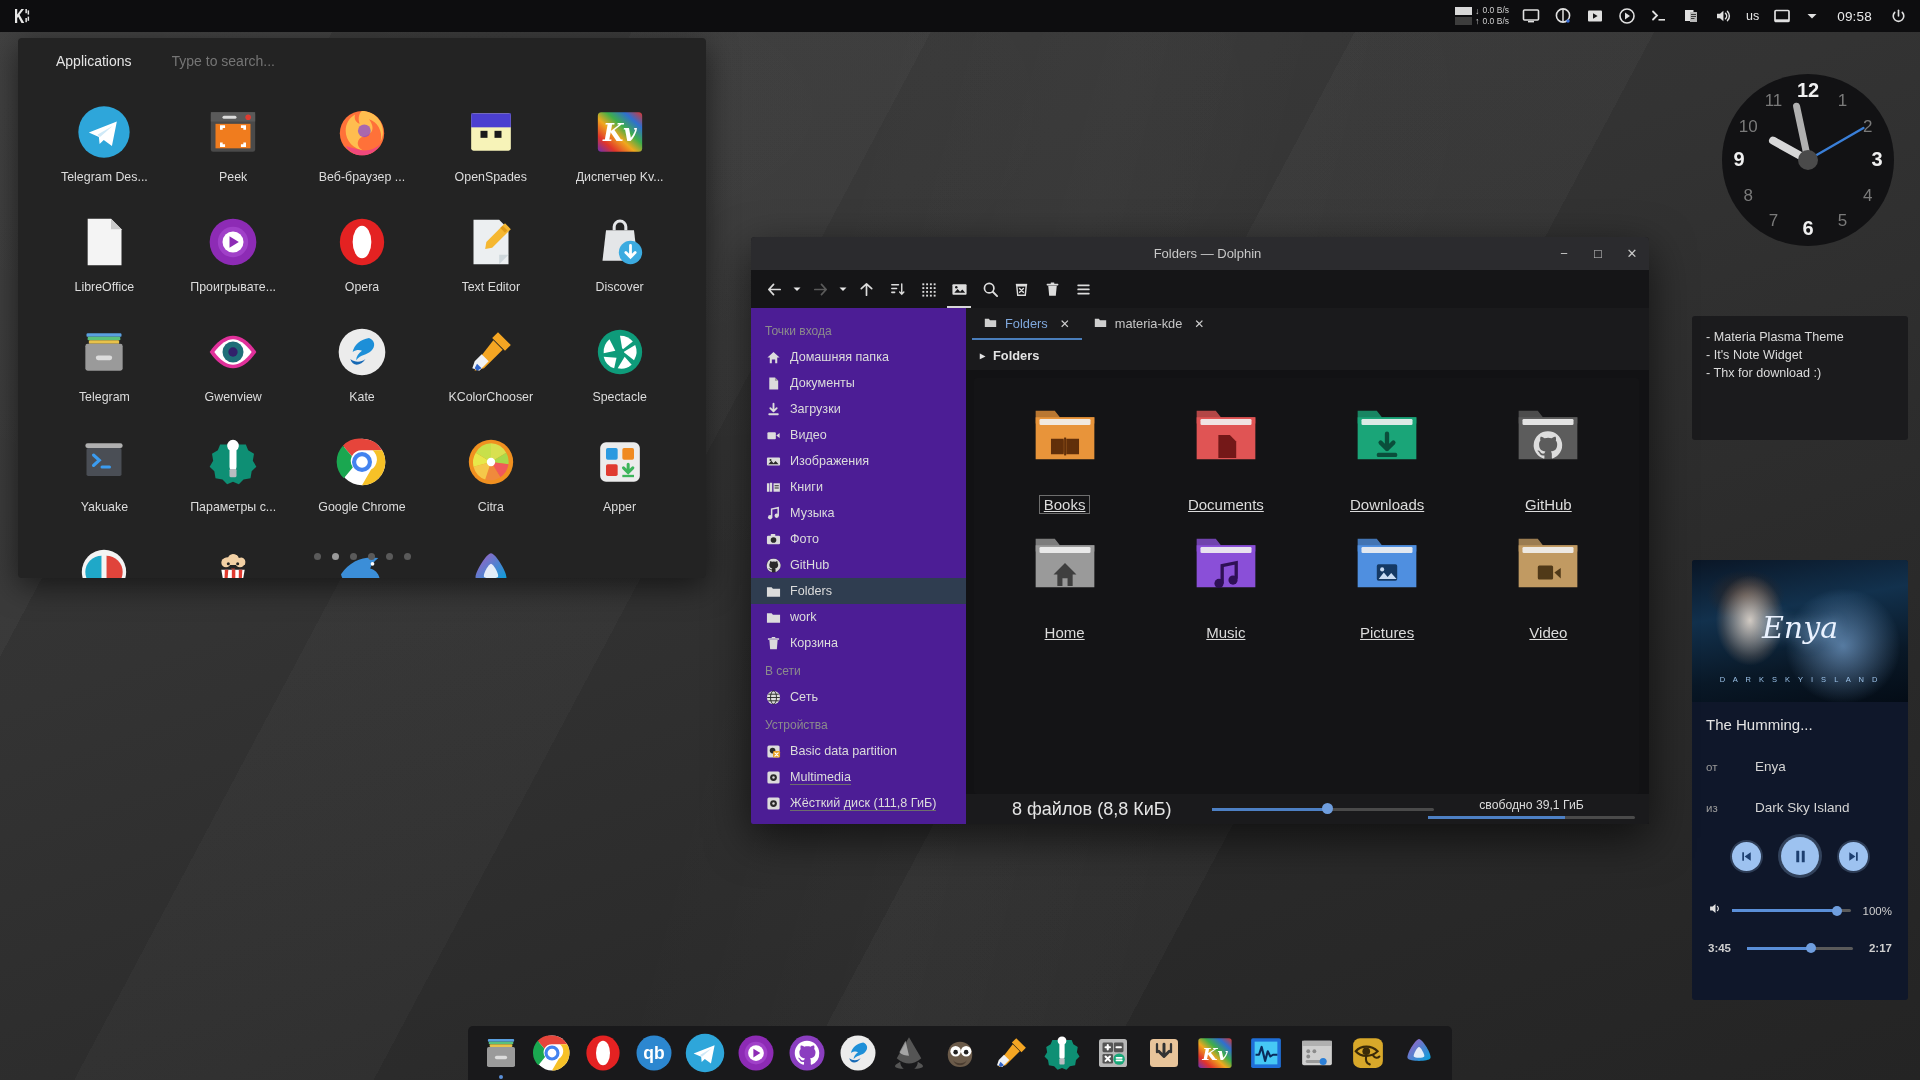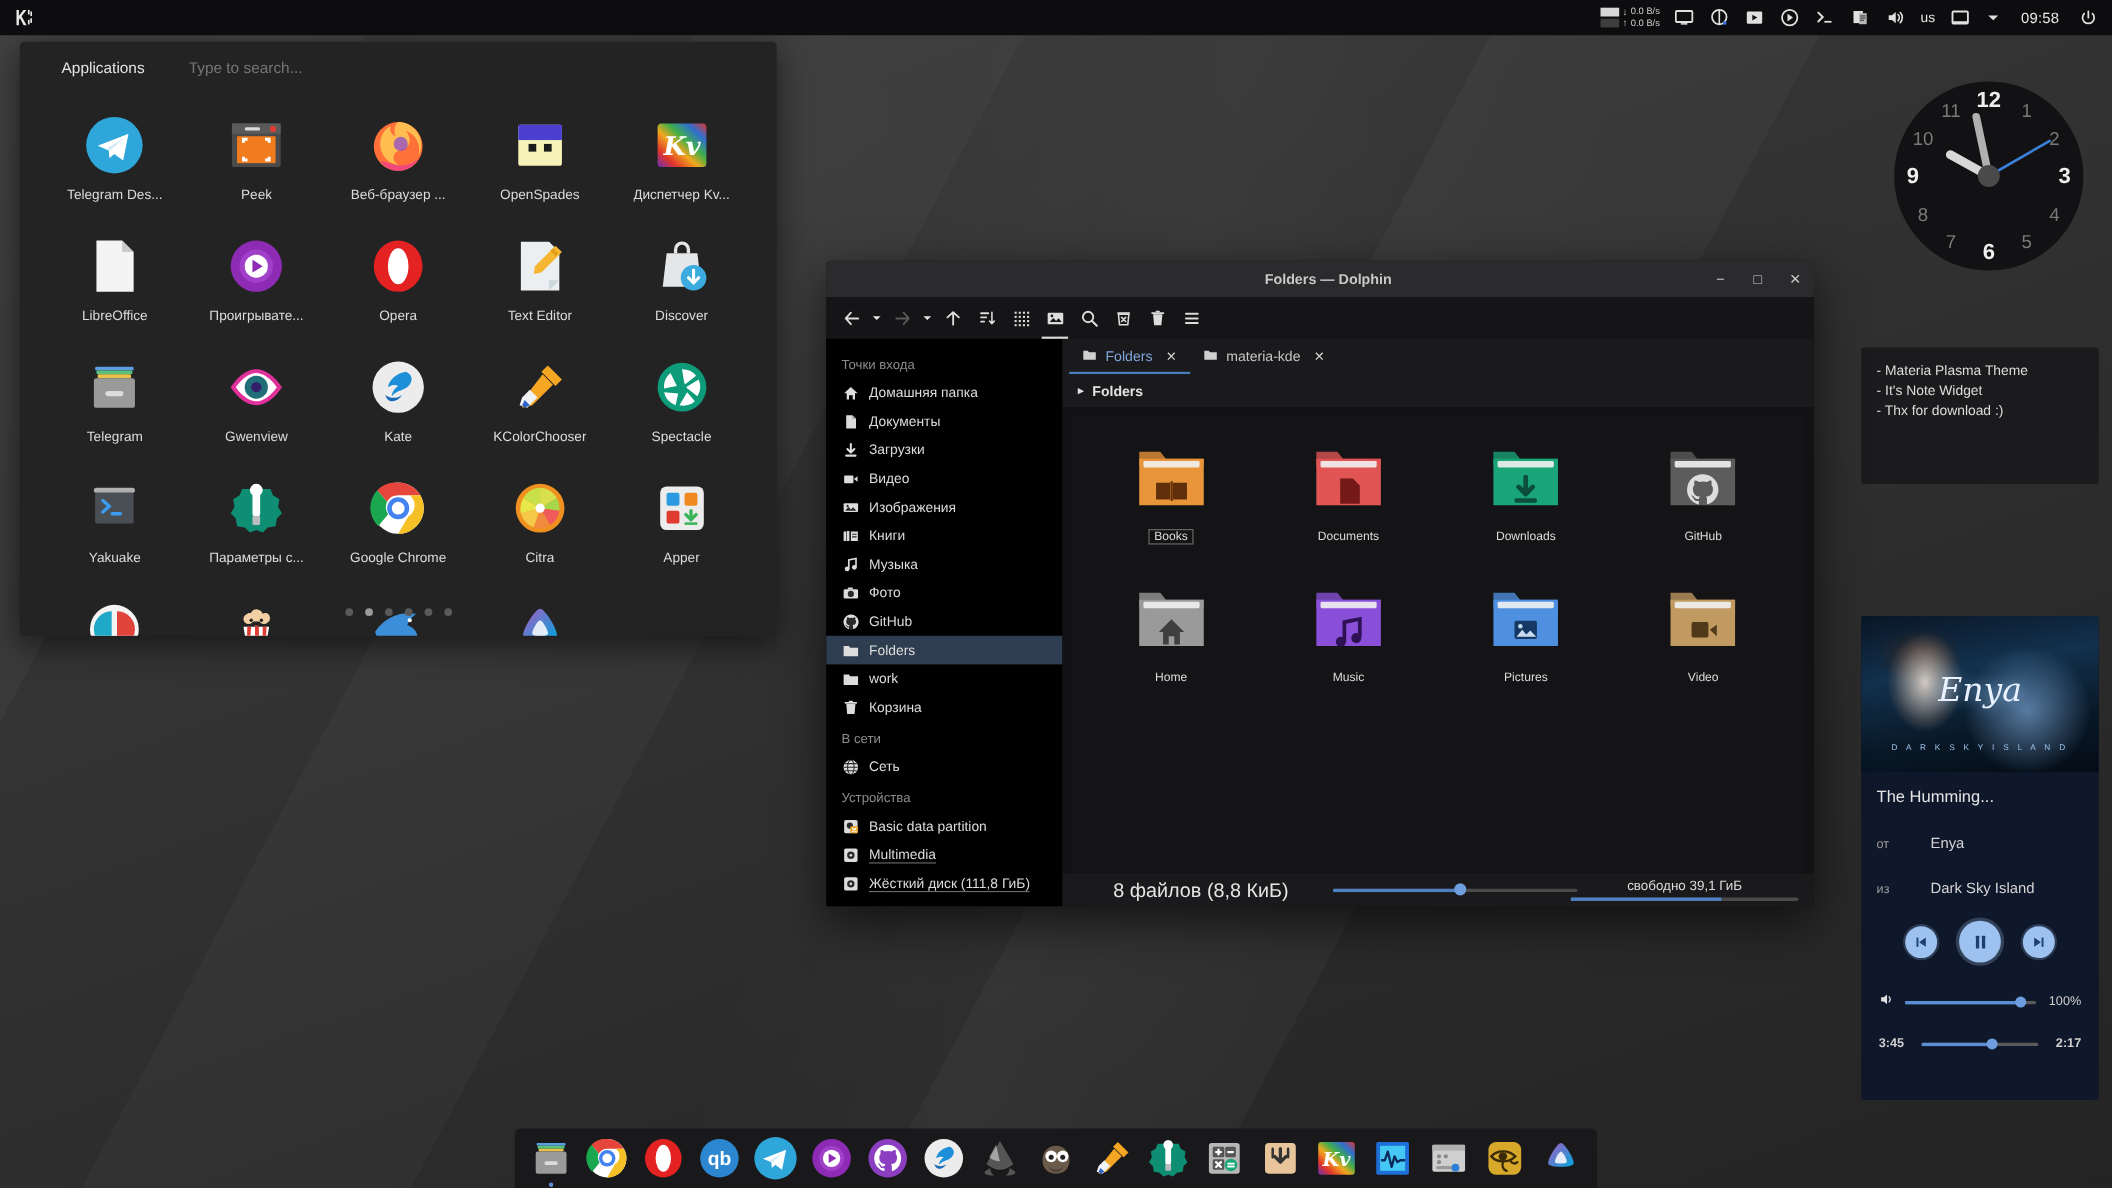--- a/index.html
+++ b/index.html
@@ -80,38 +80,38 @@
     position:absolute; left:751px; top:237px; width:898px; height:587px;
     background:#1a1a1c; border-radius:4px 4px 2px 2px;
     box-shadow:0 14px 44px rgba(0,0,0,.62);
     z-index:25; display:flex; flex-direction:column; overflow:hidden;
   }
   #dolphin-titlebar{
     height:33px; background:#2b2b2e; display:flex; align-items:center;
     position:relative; flex:0 0 33px;
   }
   #dolphin-title{ position:absolute; left:15px; right:0; text-align:center;
-                  font-size:13px; color:#c8c8c8; pointer-events:none;font-weight:bold; }
+                  font-size:13px; color:#c8c8c8; pointer-events:none; }
   .win-btns{ margin-left:auto; display:flex; align-items:center; height:33px; z-index:2; }
   .win-btn{ width:34px; height:33px; display:flex; align-items:center; justify-content:center;
             color:#c9c9c9; font-size:13px; cursor:pointer; }
   #dolphin-toolbar{
     height:38px; background:#151517; display:flex; align-items:center;
     padding:0 8px; gap:1px; flex:0 0 38px;
   }
   .tb{ width:30px; height:30px; display:flex; align-items:center; justify-content:center;
        cursor:pointer; border-radius:3px; position:relative; color:#dcdcdc;}
   .tb.dim{ color:#5a5a5a; }
   .tb.sel:after{ content:""; position:absolute; left:3px; right:3px; bottom:-4px;
                  height:2px; background:#d7d7d7; }
   .tb-caret{ width:14px; height:30px; display:flex; align-items:center; justify-content:center;
              cursor:pointer; }
   #dolphin-body{ flex:1; display:flex; min-height:0; }
   #places{
-    width:215px; background:#000000; padding:8px 0 0 0; flex:0 0 215px;
+    width:215px; background:#4c1d95; padding:8px 0 0 0; flex:0 0 215px;
     overflow:hidden;
   }
   .places-head{ font-size:12px; color:#8c8c8c; padding:8px 0 6px 14px; }
   .place{
     height:26px; display:flex; align-items:center; gap:9px; padding-left:14px;
     font-size:12.6px; color:#dcdcdc; cursor:pointer;
   }
   .place.active{ background:#2f3d50; }
   .place .pico{ width:16px; height:16px; display:flex; align-items:center; justify-content:center; flex:0 0 16px;}
   .place .ptxt{ white-space:nowrap; overflow:hidden; }
@@ -129,21 +129,21 @@
     height:30px; background:#1a1a1c; display:flex; align-items:center;
     padding-left:14px; gap:8px; flex:0 0 30px; font-size:12.8px; font-weight:bold; color:#e3e3e3;
   }
   #files{
     flex:1; background:#141416; margin:8px 10px 0 8px; border-radius:3px;
     padding:20px 10px 10px 10px; display:grid;
     grid-template-columns:repeat(4,1fr); grid-auto-rows:128px; align-content:start;
   }
   .file-cell{ display:flex; flex-direction:column; align-items:center; cursor:pointer; }
   .file-ico{ width:74px; height:74px; }
-  .file-label{ margin-top:10px; font-size:11px; color:#dcdcdc; }
+  .file-label{ margin-top:24px; font-size:15px; color:#dcdcdc;text-decoration:underline; }
   .file-cell.selected .file-label{ outline:1px solid #6e6e6e; padding:0 4px; }
   #statusbar{
     height:30px; background:#1a1a1c; display:flex; align-items:center;
     padding:0 14px; flex:0 0 30px; gap:14px; position:relative;
   }
   #status-count{ font-size:18px; color:#e5e5e5;margin-left:32px; }
   #zoom-slider{ position:absolute; left:246px; width:222px; height:30px;
                 display:flex; align-items:center; cursor:pointer;}
   #zoom-slider .track{ width:100%; height:3px; background:#4a4a4a; border-radius:2px; position:relative;}
   #zoom-slider .fill{ position:absolute; left:0; top:0; height:3px; width:52%; background:#4d80c4;}

